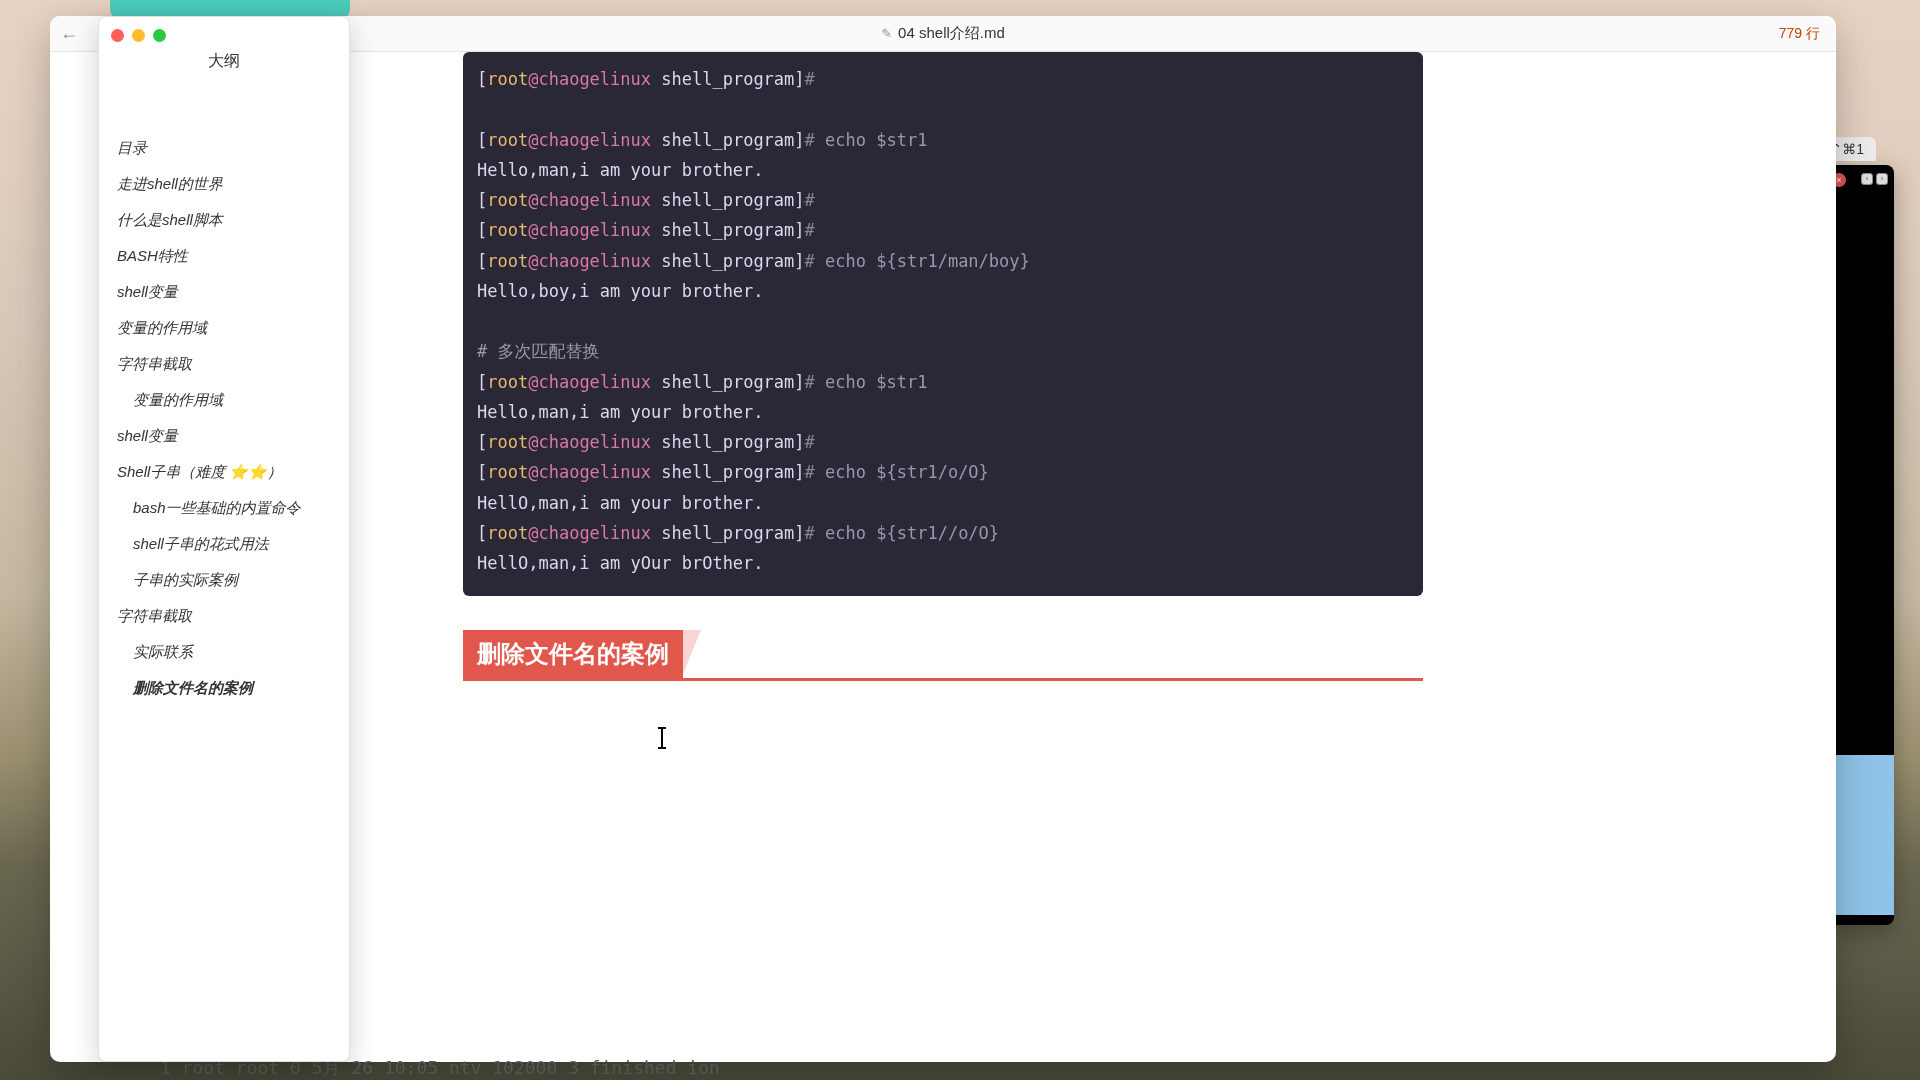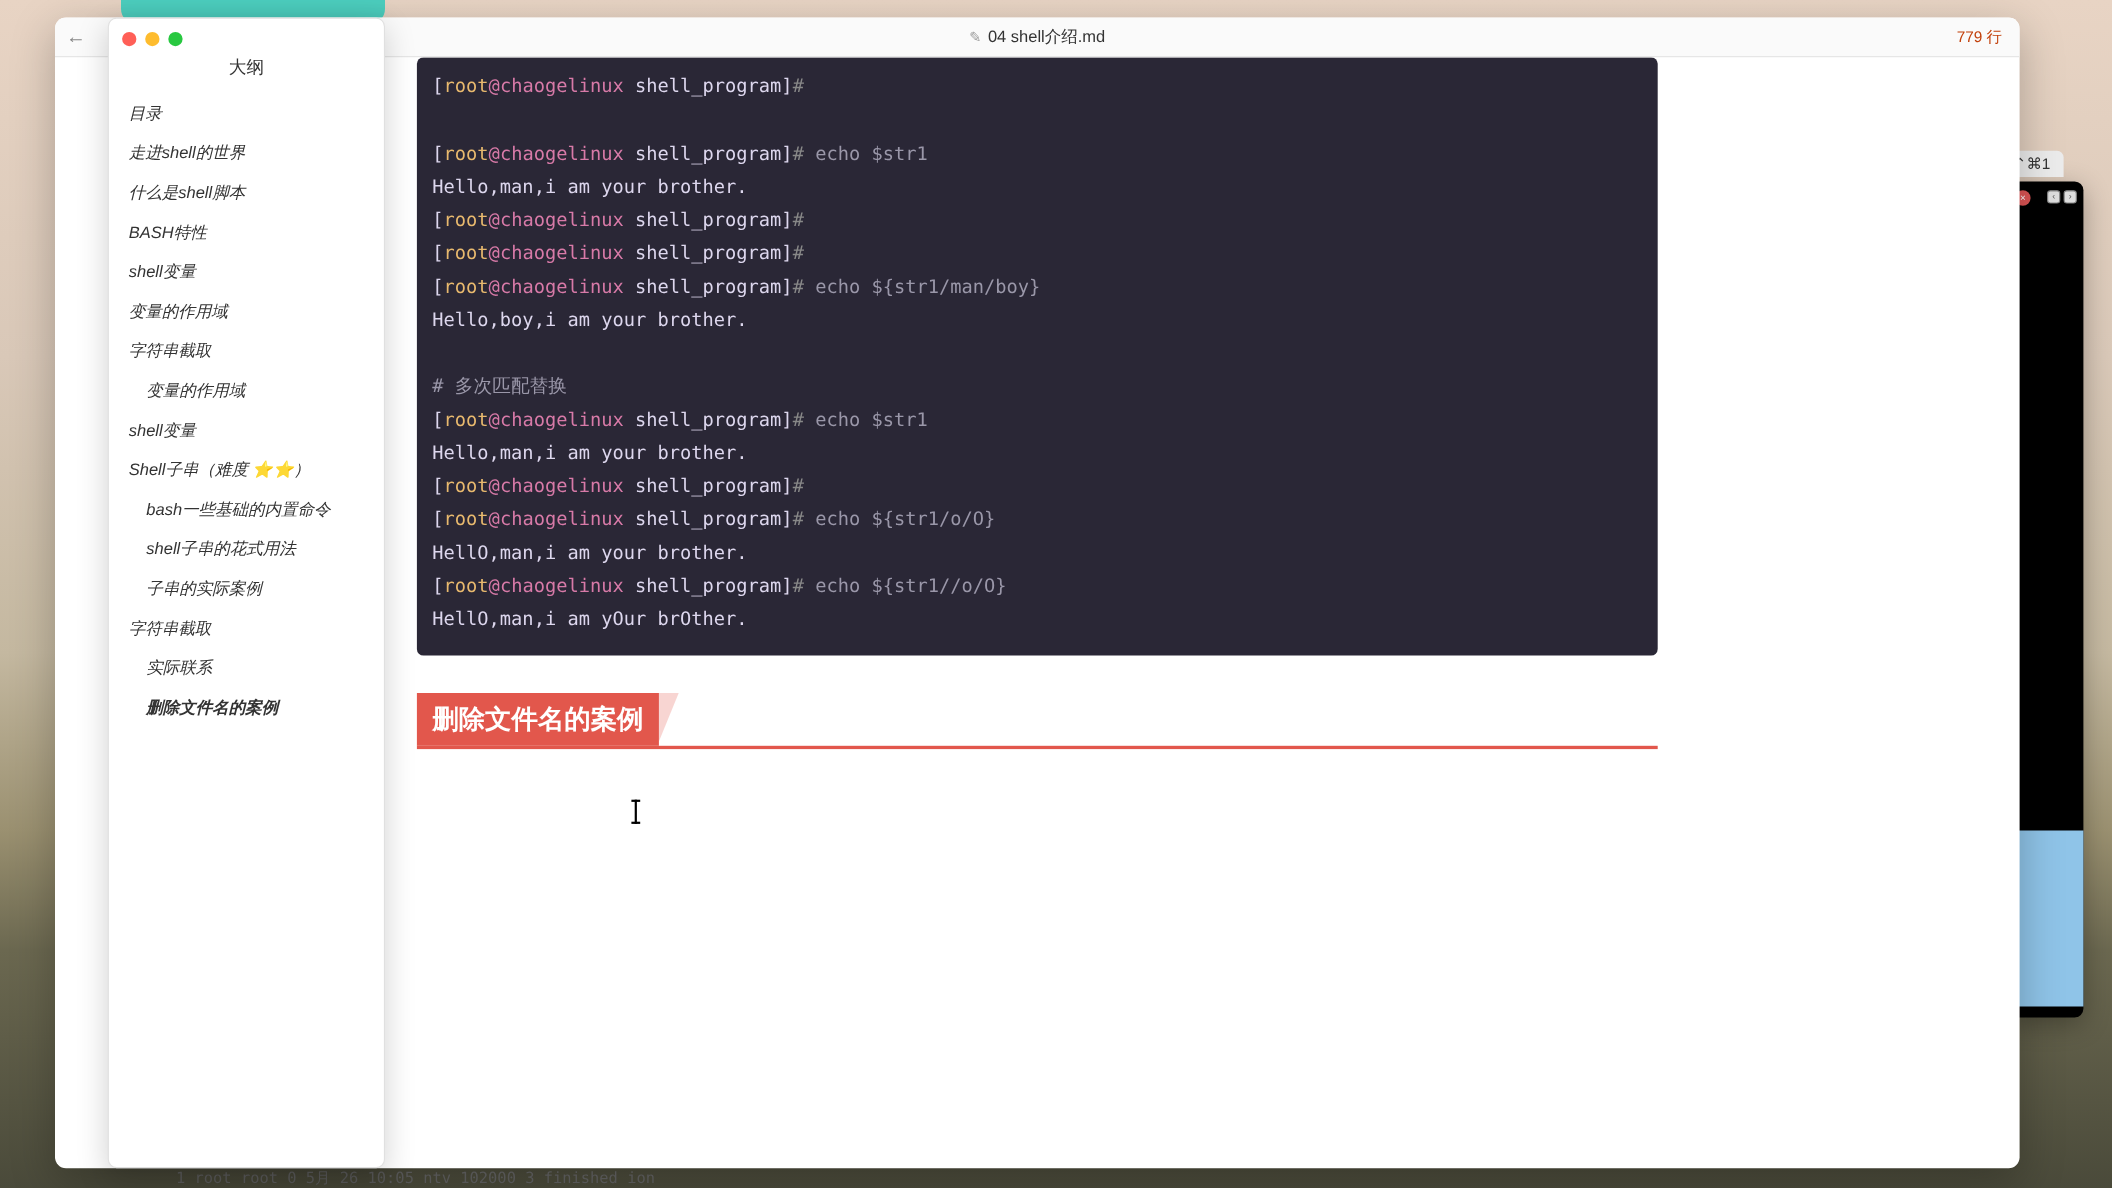--- a/index.html
+++ b/index.html
@@ -129,20 +129,21 @@
   top: 16px; left: 98px;
   width: 252px;
   height: 1046px;
   background: #fff;
   border: 1px solid #e0e0e0;
   border-radius: 8px;
   box-shadow: 0 8px 28px rgba(0,0,0,0.18);
   z-index: 10;
   display: flex;
   flex-direction: column;
+  gap: 44px;
 }
 .traffic {
   position: absolute;
   top: 12px; left: 12px;
   display: flex; gap: 8px;
 }
 .traffic span {
   width: 13px; height: 13px;
   border-radius: 50%;
 }
@@ -172,21 +173,21 @@
 .outline-item.l2 { padding-left: 20px; }
 .outline-item.active { font-weight: 700; }
 
 
 .content {
   flex: 1;
   padding: 0 252px 40px 252px;
   overflow-y: auto;
 }
 .content-inner {
-  width: 1128px;
+  width: 960px;
   margin: 0 auto;
 }
 
 
 .code-block {
   background: #2a2736;
   border-radius: 6px;
   padding: 12px 14px 18px;
   font-family: "SF Mono", Menlo, Consolas, monospace;
   font-size: 17px;
@@ -250,21 +251,21 @@
   left: 0; top: 0;
   width: 2px; height: 100%;
   background: #000;
 }
 
 
 .bottom-peek {
   position: absolute;
   bottom: 0; left: 160px;
   font-family: monospace;
-  font-size: 14px;
+  font-size: 18px;
   color: #555;
   white-space: nowrap;
 }
 </style>
 </head>
 <body>
 
 <div class="bg-tab"></div>
 
 <div class="bg-terminal">

